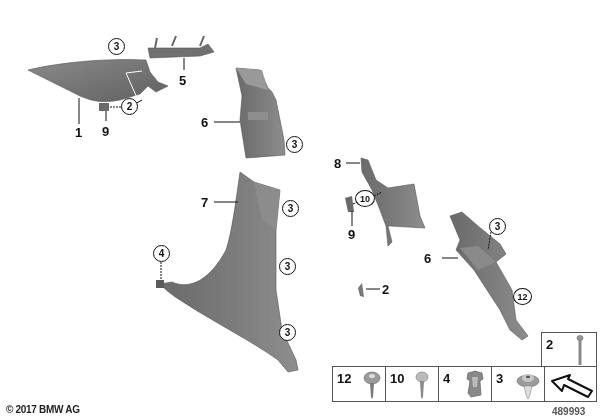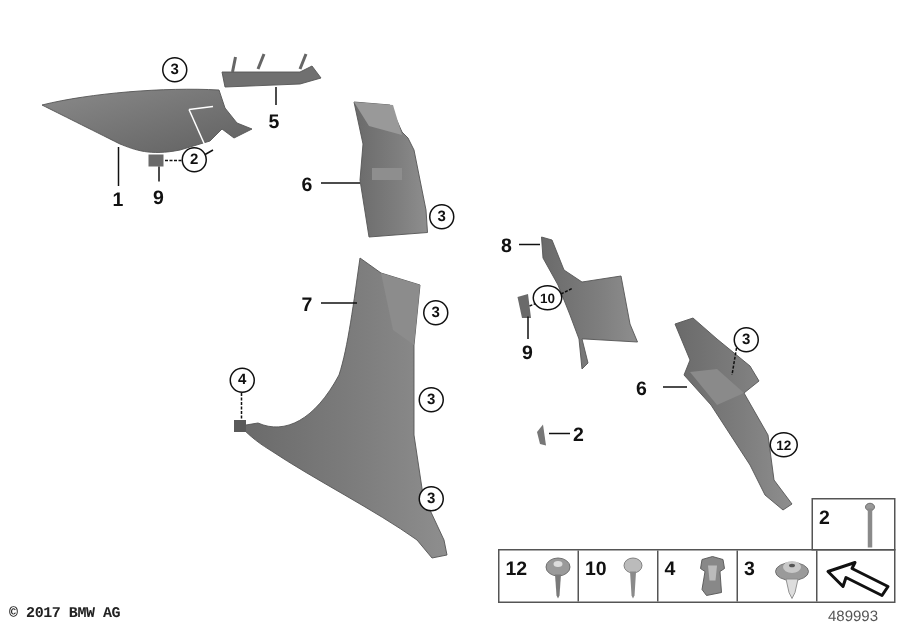--- a/index.html
+++ b/index.html
@@ -4,22 +4,22 @@
 <style>
   html, body { margin:0; padding:0; background:#ffffff; }
   body { width:600px; height:420px; position:relative; overflow:hidden; font-family:"Liberation Sans", sans-serif; }
   #canvas { position:absolute; left:0; top:0; width:600px; height:420px; }
   .num { position:absolute; font-weight:bold; font-size:13px; color:#111; line-height:1; }
   .circ { position:absolute; width:17px; height:17px; border:1.5px solid #111; border-radius:50%; background:#fff;
           font-weight:bold; font-size:10px; color:#111; display:flex; align-items:center; justify-content:center; box-sizing:border-box; }
   .legend { position:absolute; border:1px solid #555; box-sizing:border-box; }
   .cell { position:absolute; border-right:1px solid #555; box-sizing:border-box; height:100%; top:0; }
   .cell-label { position:absolute; left:4px; top:4px; font-weight:bold; font-size:13px; color:#111; }
-  .copyright { position:absolute; left:6px; top:404px; font-size:10px; color:#222; font-weight:bold; letter-spacing:-0.3px;font-family:Liberation Mono, monospace; }
-  .ref { position:absolute; left:552px; top:406px; font-size:10px; color:#555; }
+  .copyright { position:absolute; left:6px; top:404px; font-size:10px; color:#222; font-weight:bold; letter-spacing:-0.3px; }
+  .ref { position:absolute; left:552px; top:406px; font-size:10px; color:#555;font-weight:bold; }
 </style>
 </head>
 <body>
 
 <div id="canvas">
   <svg width="600" height="420" style="position:absolute;left:0;top:0">
     <defs>
       <linearGradient id="g1" x1="0" y1="0" x2="1" y2="1">
         <stop offset="0" stop-color="#8a8a8a"></stop>
           <stop offset="1" stop-color="#606060"></stop>

